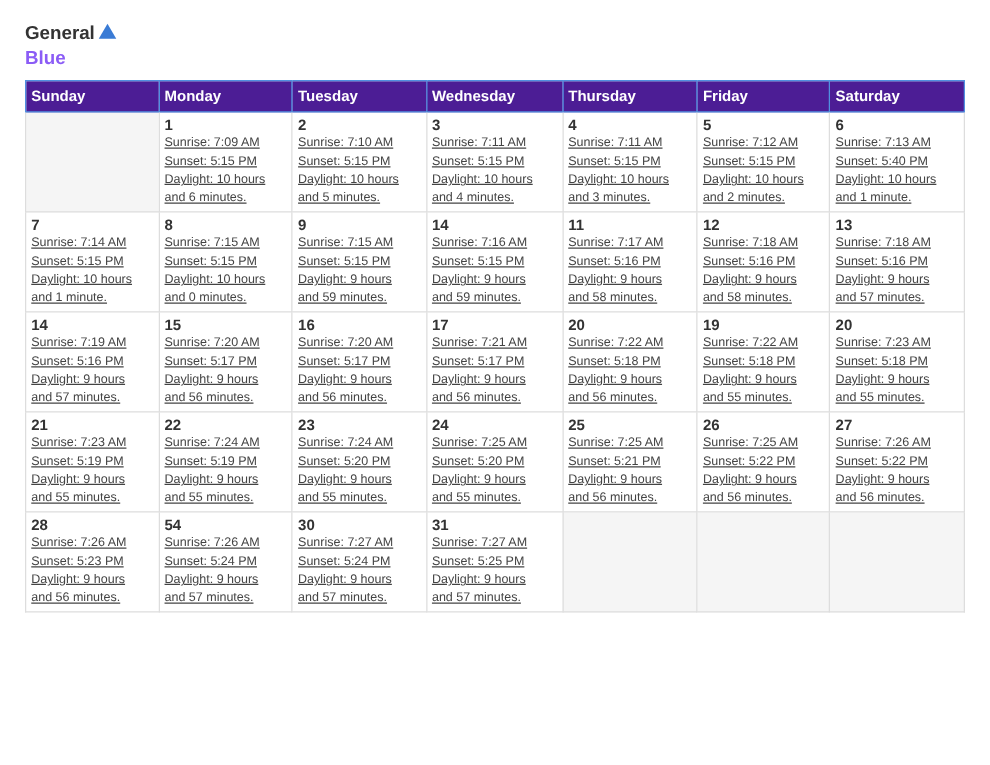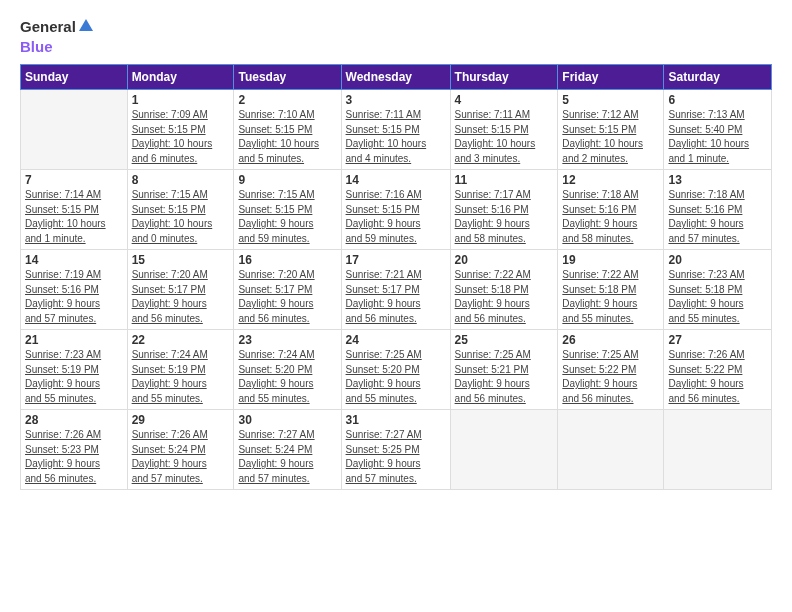--- a/index.html
+++ b/index.html
@@ -320,21 +320,21 @@
         </tr>
         <tr>
           <td>
             <span class="day-number">28</span>
             <div class="day-info" style="white-space: pre-line;">Sunrise: 7:26 AM
 Sunset: 5:23 PM
 Daylight: 9 hours
 and 56 minutes.</div>
           </td>
           <td>
-            <span class="day-number">29</span>
+            <span class="day-number">54</span>
             <div class="day-info" style="white-space: pre-line;">Sunrise: 7:26 AM
 Sunset: 5:24 PM
 Daylight: 9 hours
 and 57 minutes.</div>
           </td>
           <td>
             <span class="day-number">30</span>
             <div class="day-info" style="white-space: pre-line;">Sunrise: 7:27 AM
 Sunset: 5:24 PM
 Daylight: 9 hours

